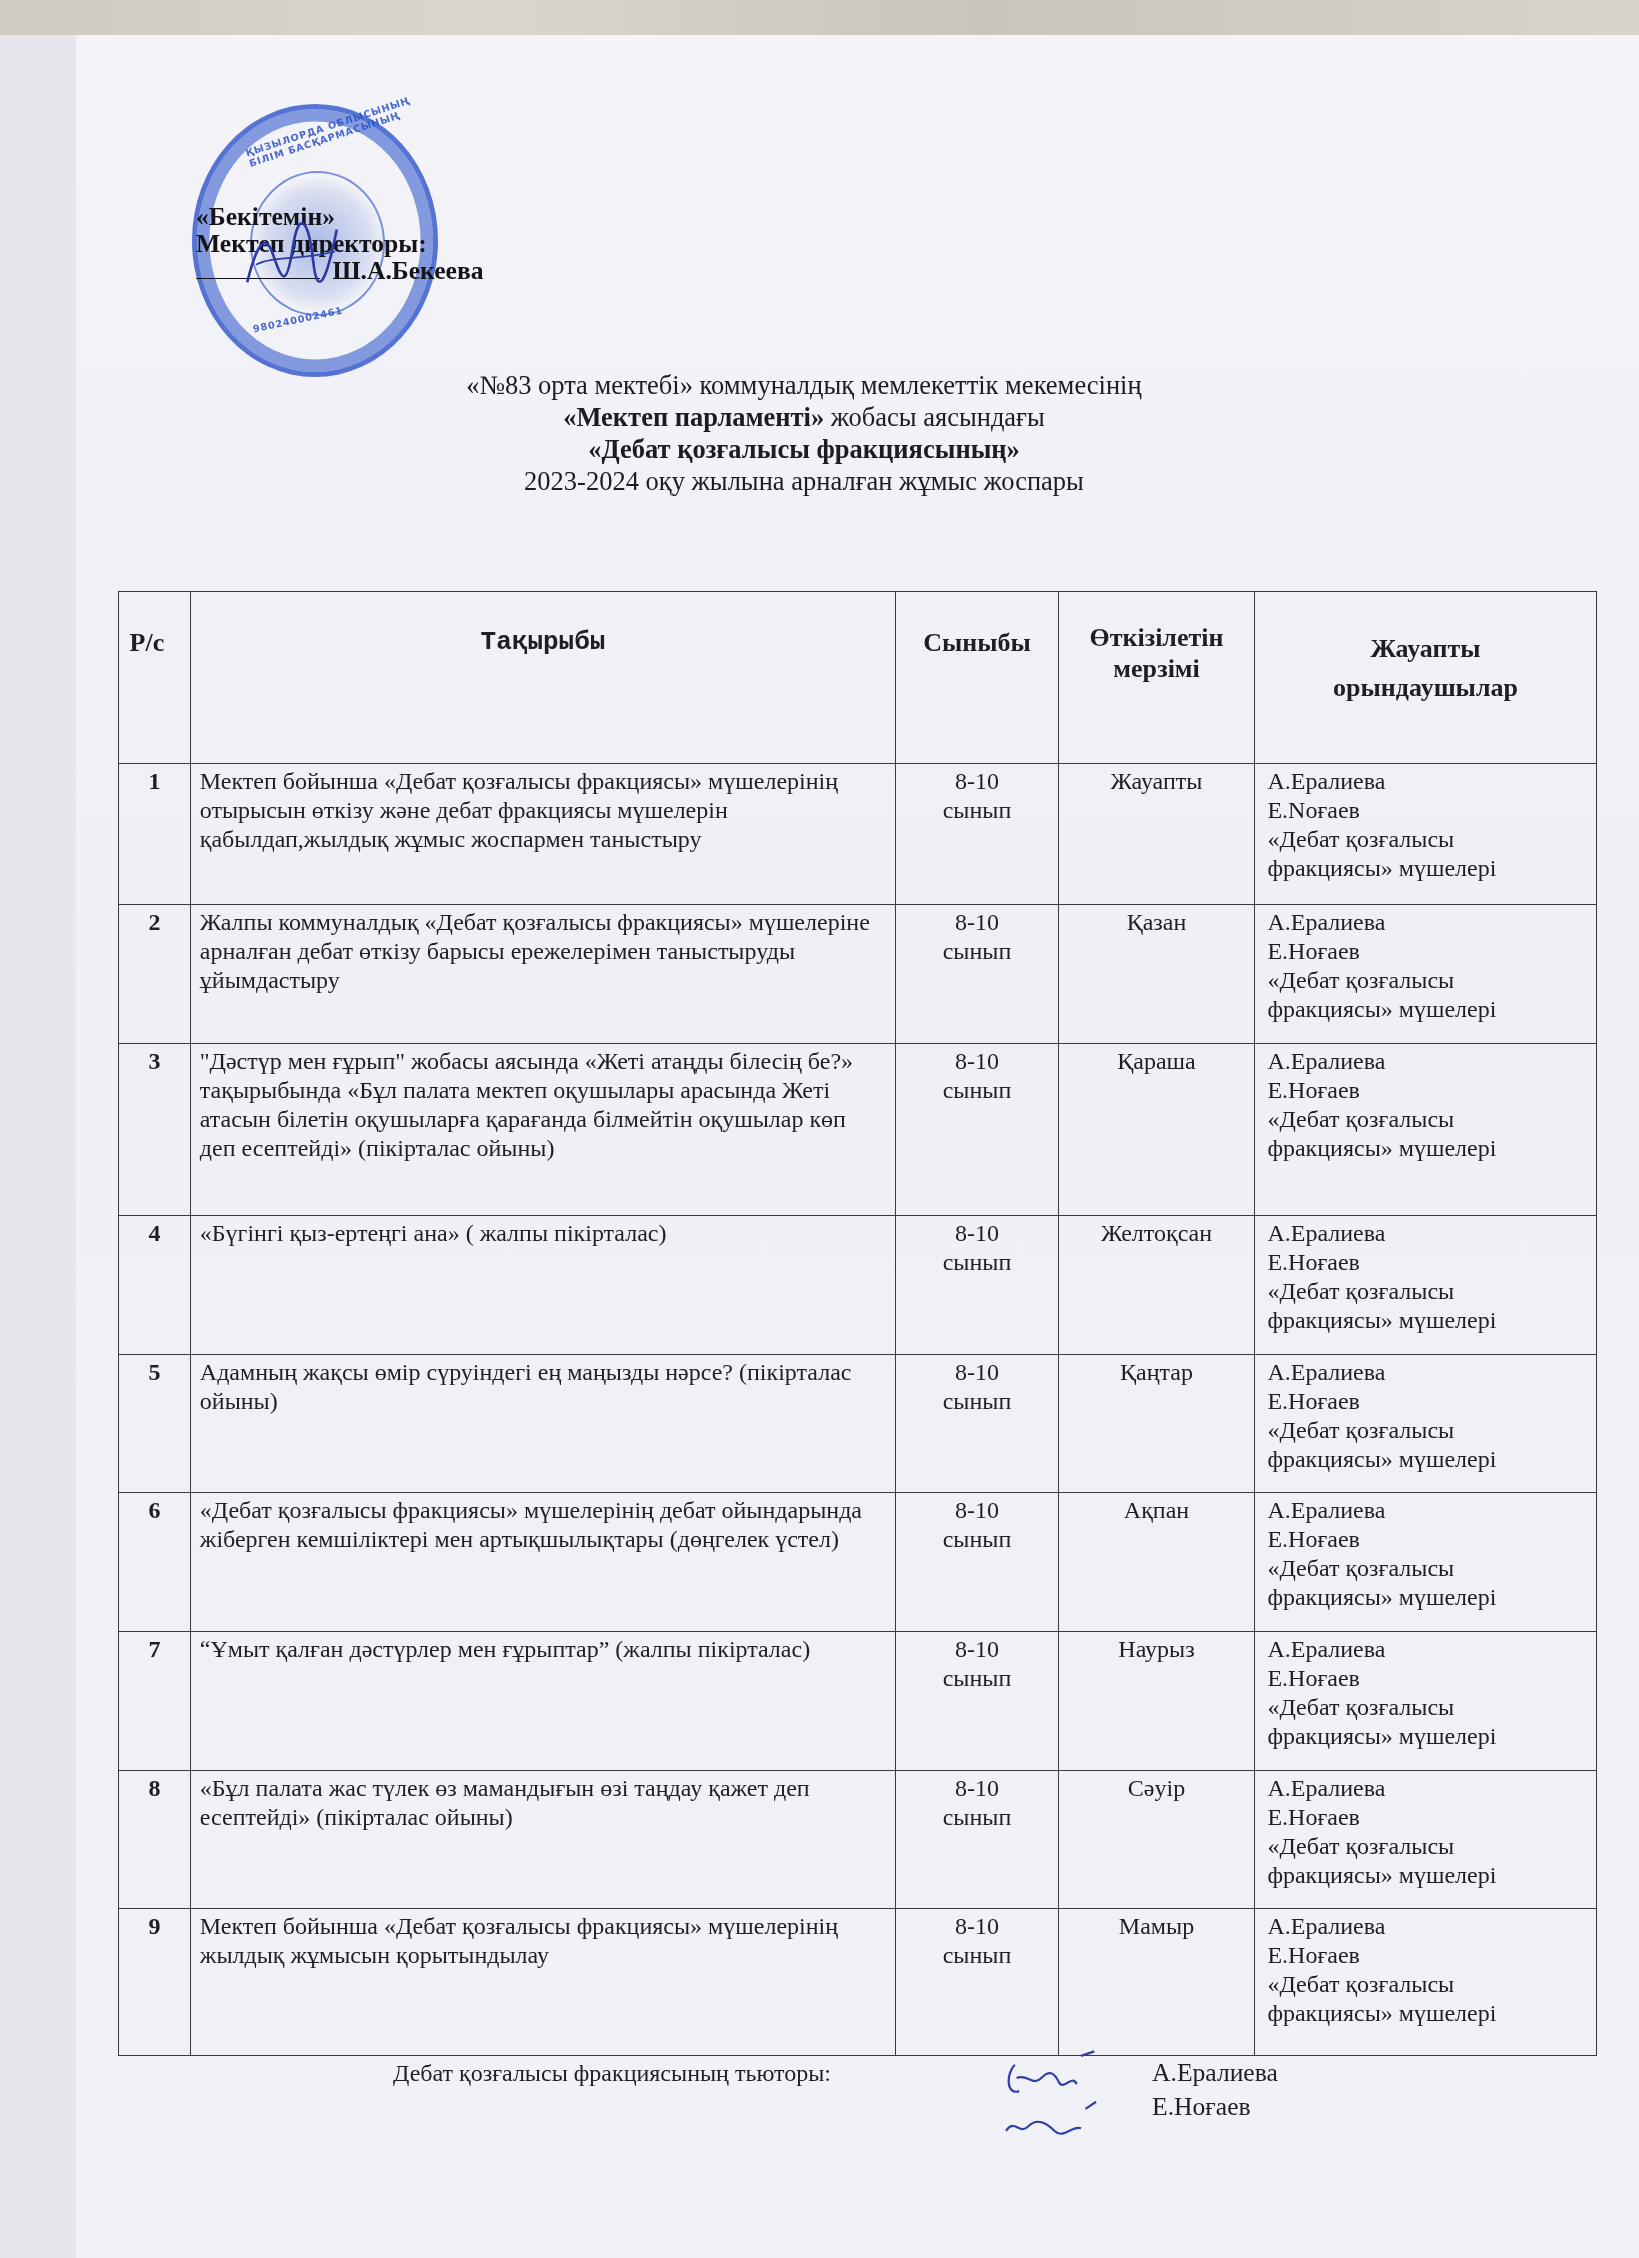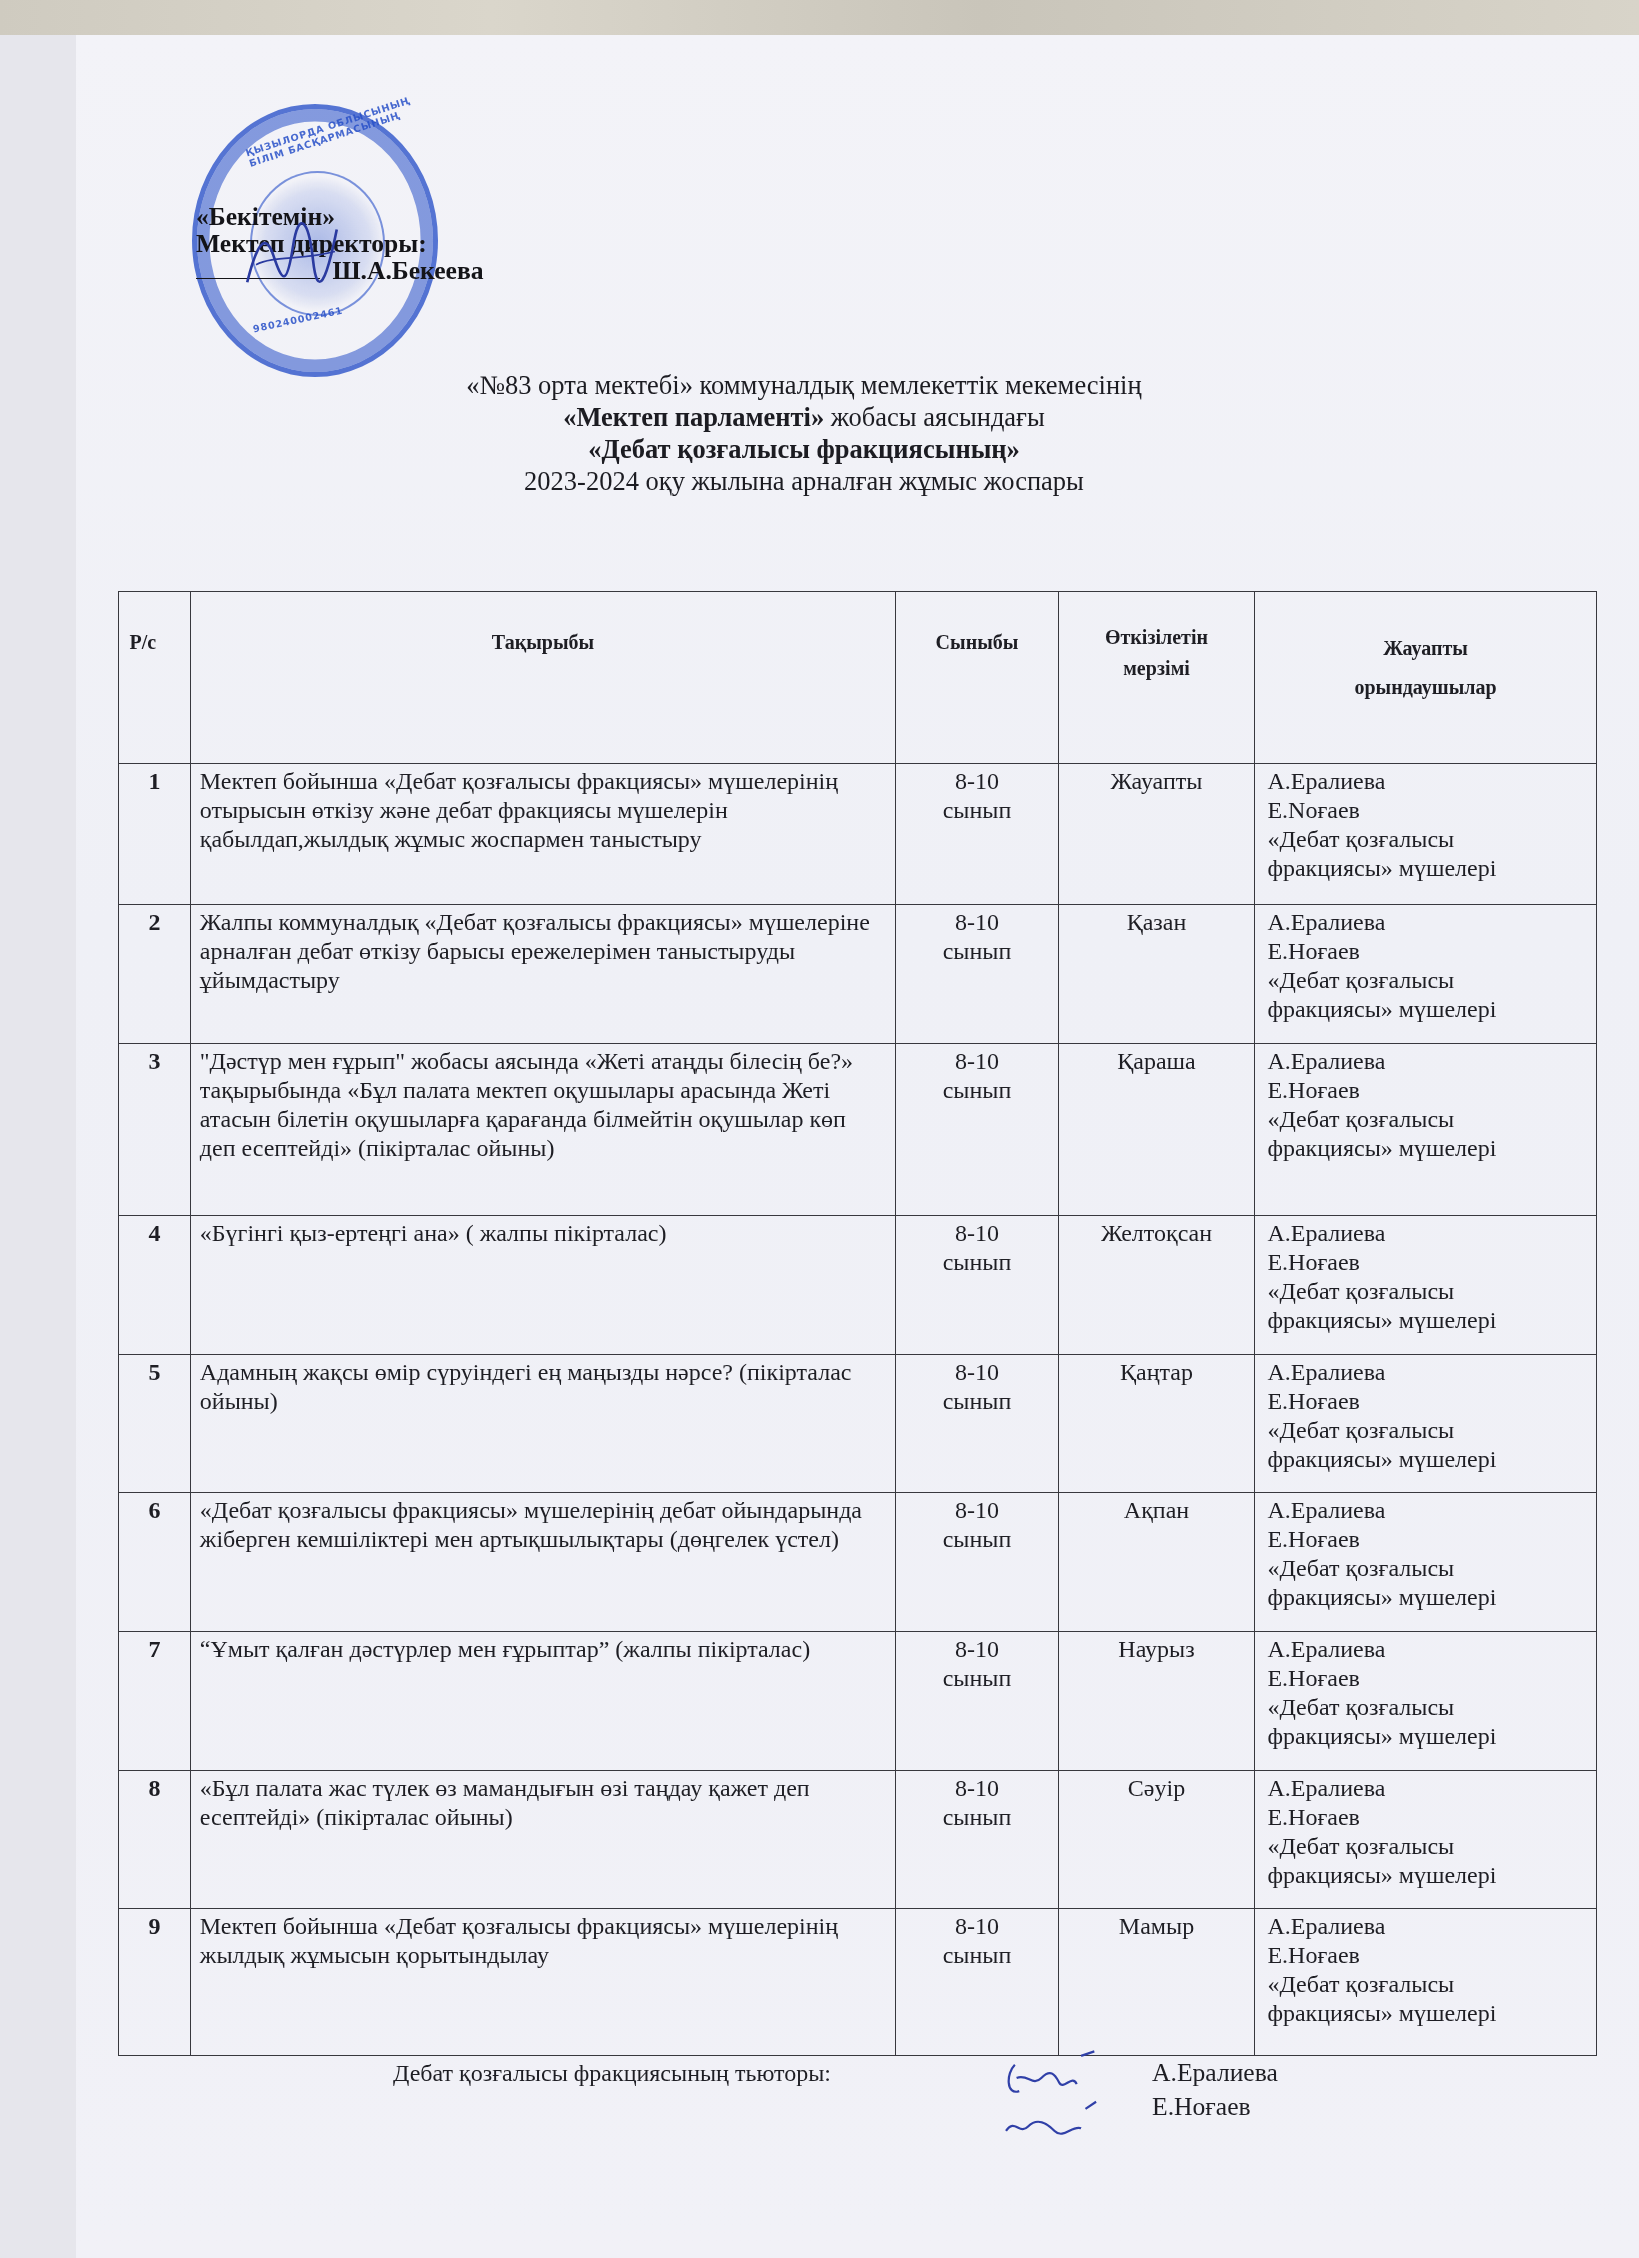--- a/index.html
+++ b/index.html
@@ -62,24 +62,24 @@
   .plan {
     position: absolute; left: 118px; top: 591px; width: 1479px;
     border-collapse: collapse; table-layout: fixed;
     font-size: 24px; line-height: 29px; color: #1e1e24;
   }
   .plan td, .plan th {
     border: 1.8px solid #38383e; vertical-align: top; padding: 3.5px 8.8px 1.8px 8.8px;
   }
   .plan th {
     font-weight: bold; text-align: center; vertical-align: middle; height: 132px;
-    font-size: 20px; line-height: 31px;
+    font-size: 26px; line-height: 31px;
   }
   .plan th.pc { text-align: left; vertical-align: top; padding-top: 35px; padding-left: 10.6px; }
-  .plan th.topic { vertical-align: top; padding-top: 35px; }
+  .plan th.topic { vertical-align: top; padding-top: 35px; font-family: Liberation Mono, monospace; }
   .plan th.grade { vertical-align: top; padding-top: 35px; text-align: center; }
   .plan th.term { vertical-align: top; padding-top: 30px; }
   .plan th.resp { vertical-align: top; padding-top: 37px; line-height: 39px; }
   .plan td.num { text-align: center; font-weight: bold; padding-left: 3.5px; padding-right: 3.5px; }
   .plan td.grade, .plan td.term { text-align: center; }
   .plan td.resp { padding-left: 12.4px; }
   .resp div { white-space: nowrap; }
 
   
   .footer {

